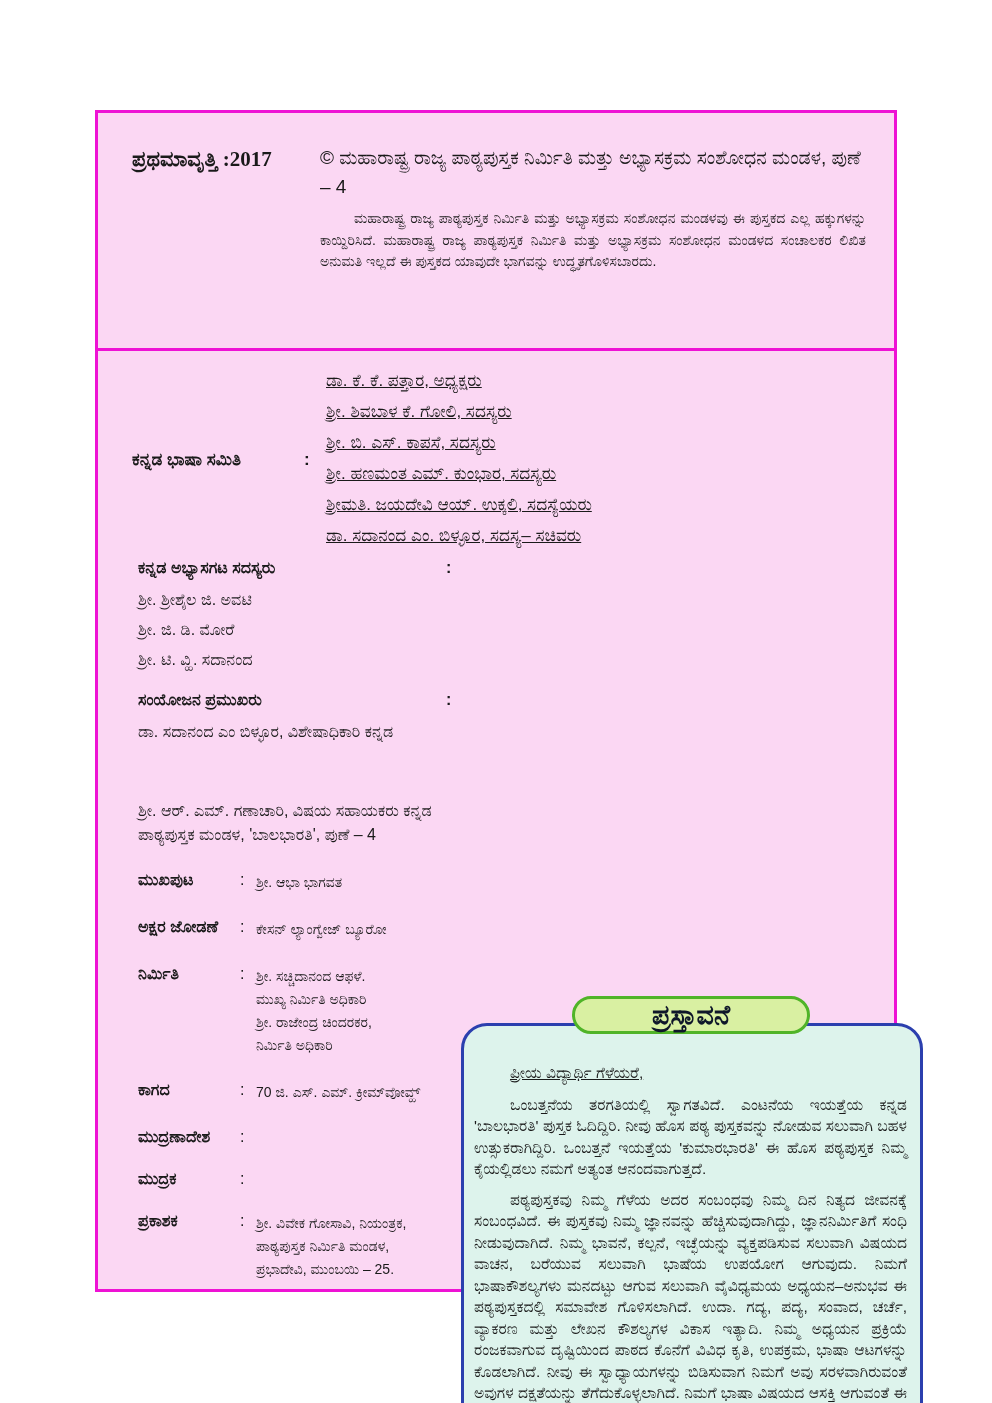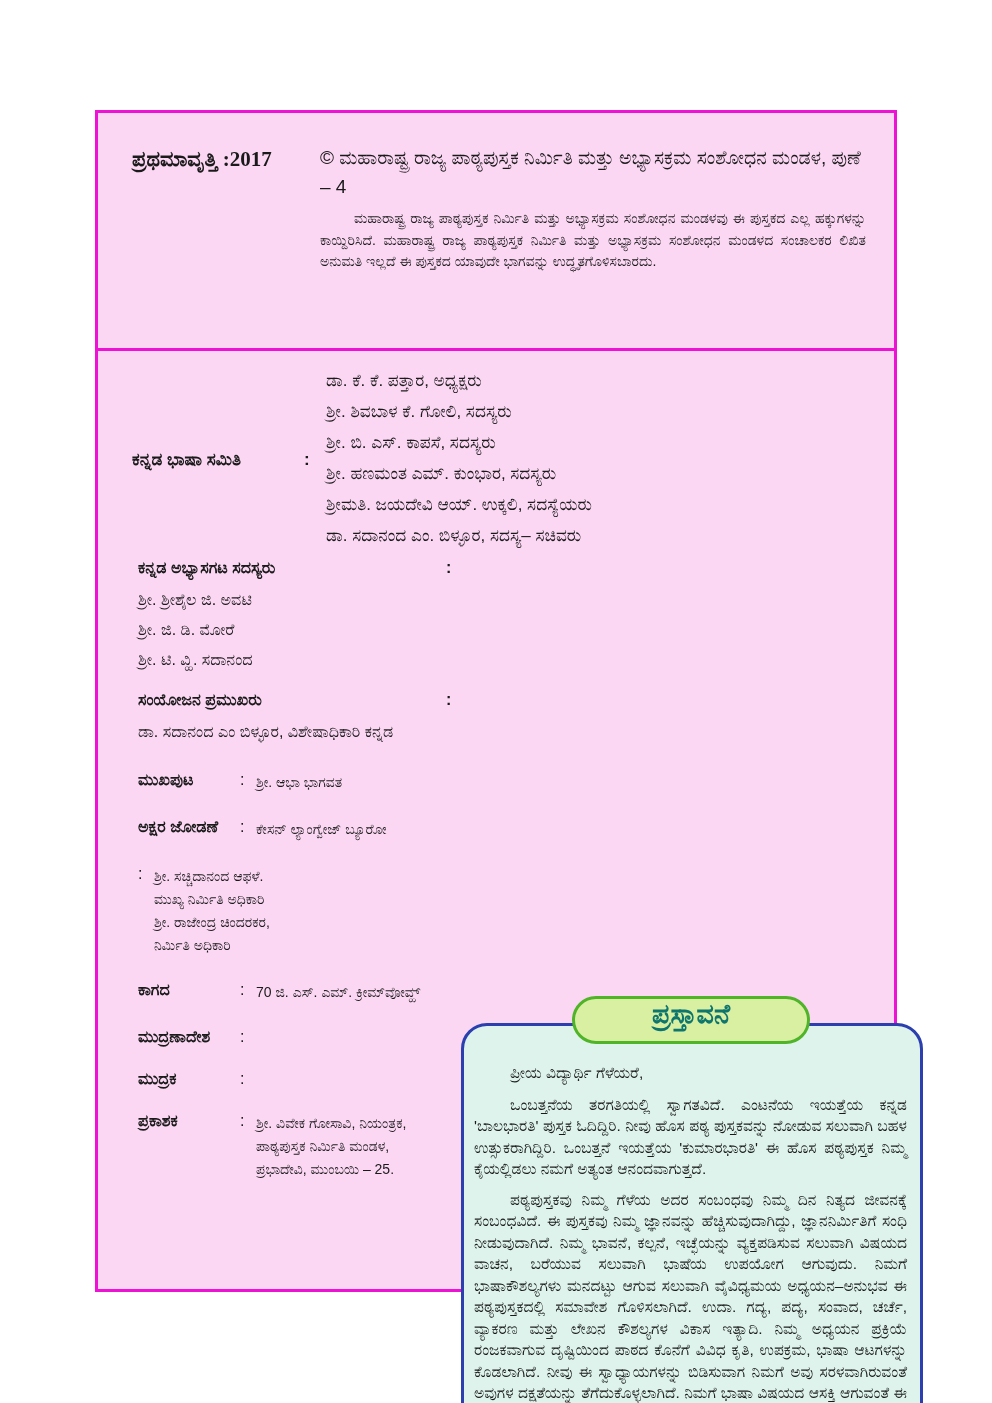--- a/index.html
+++ b/index.html
@@ -61,20 +61,21 @@
     font-weight:bold;
     font-size:17px;
     padding-top:3px;
   }
   .committee-colon{flex:0 0 22px;font-weight:bold;font-size:17px;padding-top:3px;}
   .committee-members{flex:1;}
   .committee-members .member{
     font-size:17px;
     line-height:31px;
     white-space:nowrap;
+    text-decoration:underline;
   }
   
   .main-area{position:relative;height:732px;margin-left:26px;}
   .left-column{
     position:absolute;
     left:14px;top:8px;
     width:322px;
     font-size:16px;
   }
   .group-heading{display:flex;font-weight:bold;font-size:16px;margin-bottom:8px;}
@@ -98,36 +99,36 @@
     left:337px;top:472px;
     width:462px;height:707px;
     box-sizing:border-box;
     background:#ddf3ec;
     border:3px solid #2b3fae;
     border-radius:26px;
   }
   .preface-pill{
     position:absolute;
     left:108px;top:-30px;
-    width:238px;height:48px;
+    width:238px;height:38px;
     box-sizing:border-box;
     background:#d9f0a2;
     border:3px solid #50b428;
     border-radius:26px;
-    display:flex;align-items:flex-start;justify-content:center;
+    display:flex;align-items:flex-end;justify-content:center;
     font-size:27px;font-weight:bold;
-    color:#0f766e;
+    color:#0f172a;
   }
   .preface-content{
     padding:36px 13px 0 10px;
     font-size:15.5px;
     line-height:21.5px;
     text-align:justify;
   }
-  .preface-salutation{margin:0 0 10px 0;text-indent:36px;text-align:left;}
+  .preface-salutation{margin:0 0 10px 0;text-indent:36px;text-align:left;text-decoration:underline;}
   .preface-content p.pre-para{margin:0 0 9px 0;text-indent:36px;}
 </style>
 </head>
 <body>
 
 <div class="page">
 
   <div class="top-section">
     <div class="edition-label">ಪ್ರಥಮಾವೃತ್ತಿ :2017</div>
     <div class="copyright-block">
@@ -162,38 +163,40 @@
       <div class="plain-line">ಶ್ರೀ. ಟಿ. ವ್ಹಿ. ಸದಾನಂದ</div>
 
       <div class="block-gap"></div>
 
       <div class="group-heading">
         <span class="gh-label">ಸಂಯೋಜನ ಪ್ರಮುಖರು</span>
         <span class="gh-colon">:</span>
       </div>
       <div class="plain-line">ಡಾ. ಸದಾನಂದ ಎಂ ಬಿಳ್ಳೂರ, ವಿಶೇಷಾಧಿಕಾರಿ ಕನ್ನಡ</div>
 
+      <div class="assistant-para">ಶ್ರೀ. ಆರ್. ಎಮ್. ಗಣಾಚಾರಿ, ವಿಷಯ ಸಹಾಯಕರು ಕನ್ನಡ ಪಾಠ್ಯಪುಸ್ತಕ ಮಂಡಳ, 'ಬಾಲಭಾರತಿ', ಪುಣೆ – 4</div>
 
       <div class="kv-row">
         <span class="kv-label">ಮುಖಪುಟ</span>
         <span class="kv-colon">:</span>
         <span class="kv-value">
           <span class="kv-line">ಶ್ರೀ. ಆಭಾ ಭಾಗವತ</span>
         </span>
       </div>
 
       <div class="kv-row">
         <span class="kv-label">ಅಕ್ಷರ ಜೋಡಣೆ</span>
         <span class="kv-colon">:</span>
         <span class="kv-value">
           <span class="kv-line">ಕೇಸನ್ ಲ್ಯಾಂಗ್ವೇಜ್ ಬ್ಯೂರೋ</span>
         </span>
       </div>
 
       <div class="kv-row">
+        <span class="kv-label">ನಿರ್ಮಿತಿ</span>
         <span class="kv-colon">:</span>
         <span class="kv-value">
           <span class="kv-line">ಶ್ರೀ. ಸಚ್ಚಿದಾನಂದ ಆಫಳೆ.</span>
           <span class="kv-line">ಮುಖ್ಯ ನಿರ್ಮಿತಿ ಅಧಿಕಾರಿ</span>
           <span class="kv-line">ಶ್ರೀ. ರಾಜೇಂದ್ರ ಚಿಂದರಕರ,</span>
           <span class="kv-line">ನಿರ್ಮಿತಿ ಅಧಿಕಾರಿ</span>
         </span>
       </div>
 
       <div class="kv-row">

